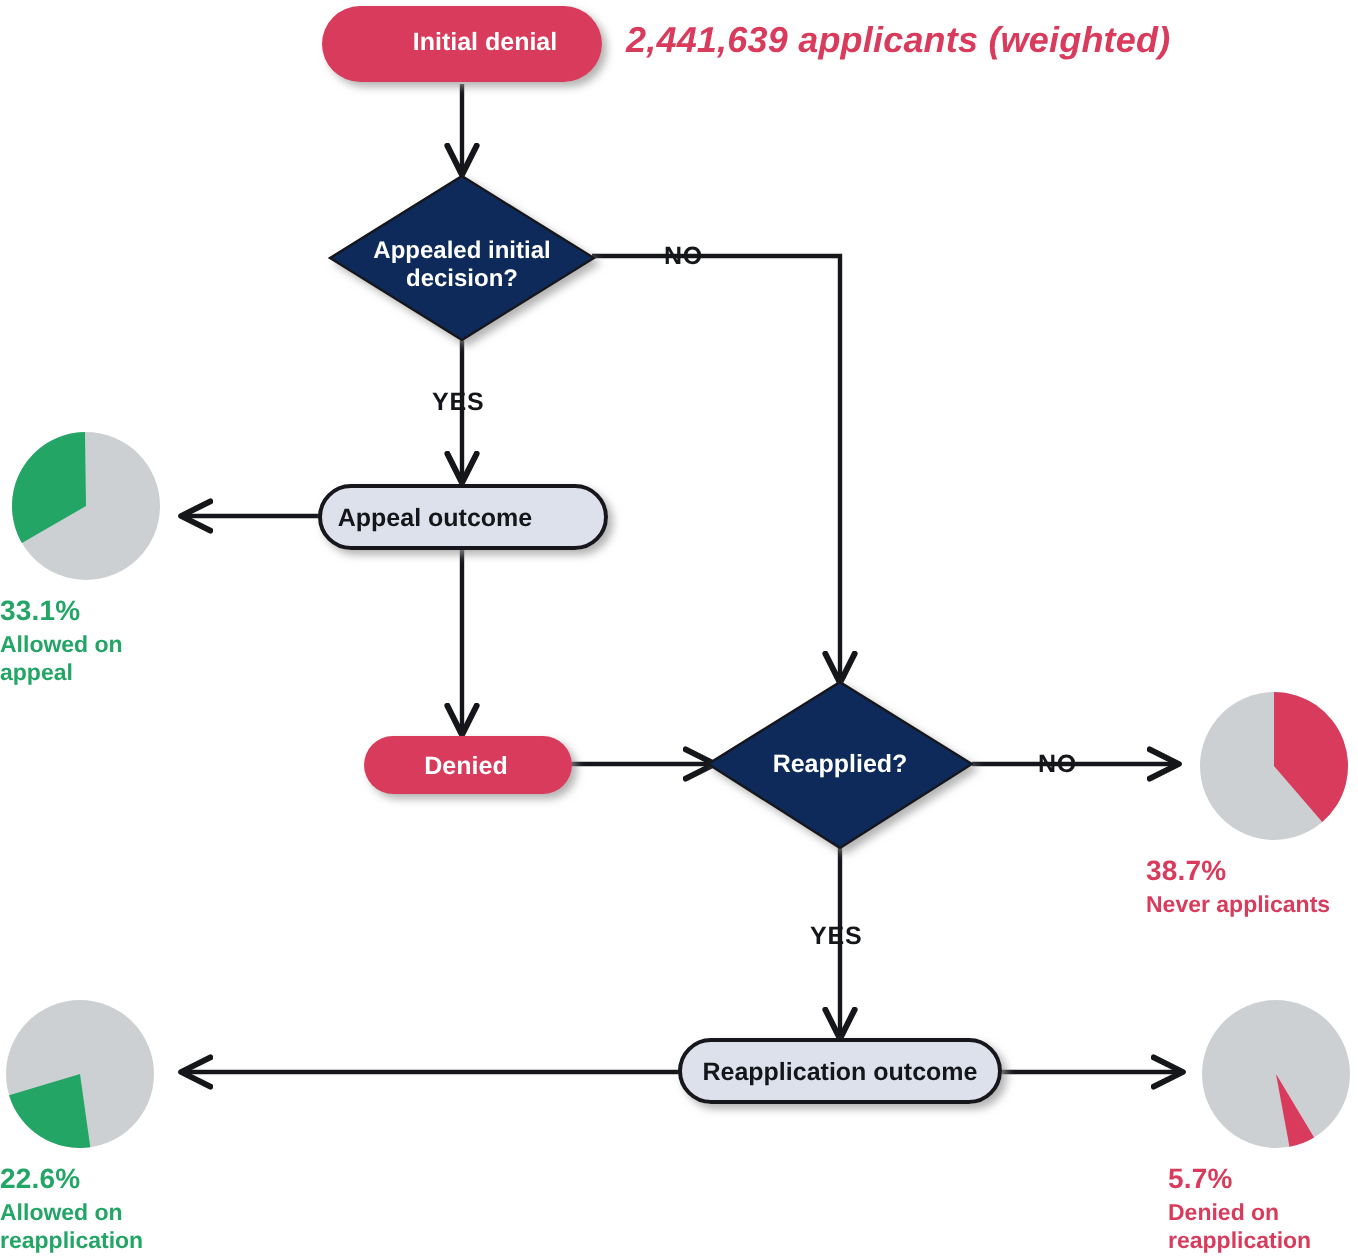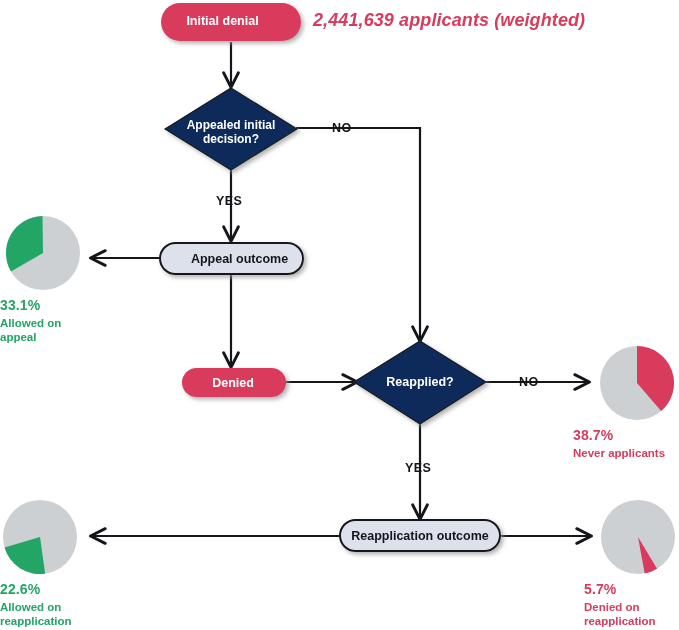--- a/index.html
+++ b/index.html
@@ -118,28 +118,28 @@
     <circle cx="40" cy="537" r="37" fill="#cdd0d2"></circle>
     <path id="pie-slice-2" fill="#22a565" d="M 40 537 L 45.15 573.64 A 37 37 0 0 1 4.54 547.57 Z"></path>
   </g>
 
   <g>
     <circle cx="638" cy="537" r="37" fill="#cdd0d2"></circle>
     <path id="pie-slice-3" fill="#d93b5c" d="M 638 537 L 657.06 568.72 A 37 37 0 0 1 644.74 573.38 Z"></path>
   </g>
 </svg>
 
-<div class="node-label lbl-white" style="left:161px; top:14px; width:123px; font-size:12.5px;">Initial denial</div>
+<div class="node-label lbl-white" style="left:161px; top:14px; width:123px; font-size:12.5px;padding-left:20px;">Initial denial</div>
 
 <div class="node-label lbl-white" style="left:166px; top:119px; width:130px; font-size:12px;">
   <span>Appealed initial</span><br>
   <span>decision?</span>
 </div>
 
-<div class="node-label lbl-dark" style="left:168px; top:252px; width:143px; font-size:12.5px;">Appeal outcome</div>
+<div class="node-label lbl-dark" style="left:146px; top:252px; width:143px; font-size:12.5px;">Appeal outcome</div>
 
 <div class="node-label lbl-white" style="left:182px; top:376px; width:102px; font-size:12.5px;">Denied</div>
 
 <div class="node-label lbl-white" style="left:355px; top:375px; width:130px; font-size:12.5px;">Reapplied?</div>
 
 <div class="node-label lbl-dark" style="left:340px; top:529px; width:160px; font-size:12.5px;">Reapplication outcome</div>
 
 <div class="edge-tag" style="left:332px; top:121px;">NO</div>
 <div class="edge-tag" style="left:216px; top:194px;">YES</div>
 <div class="edge-tag" style="left:519px; top:375px;">NO</div>

